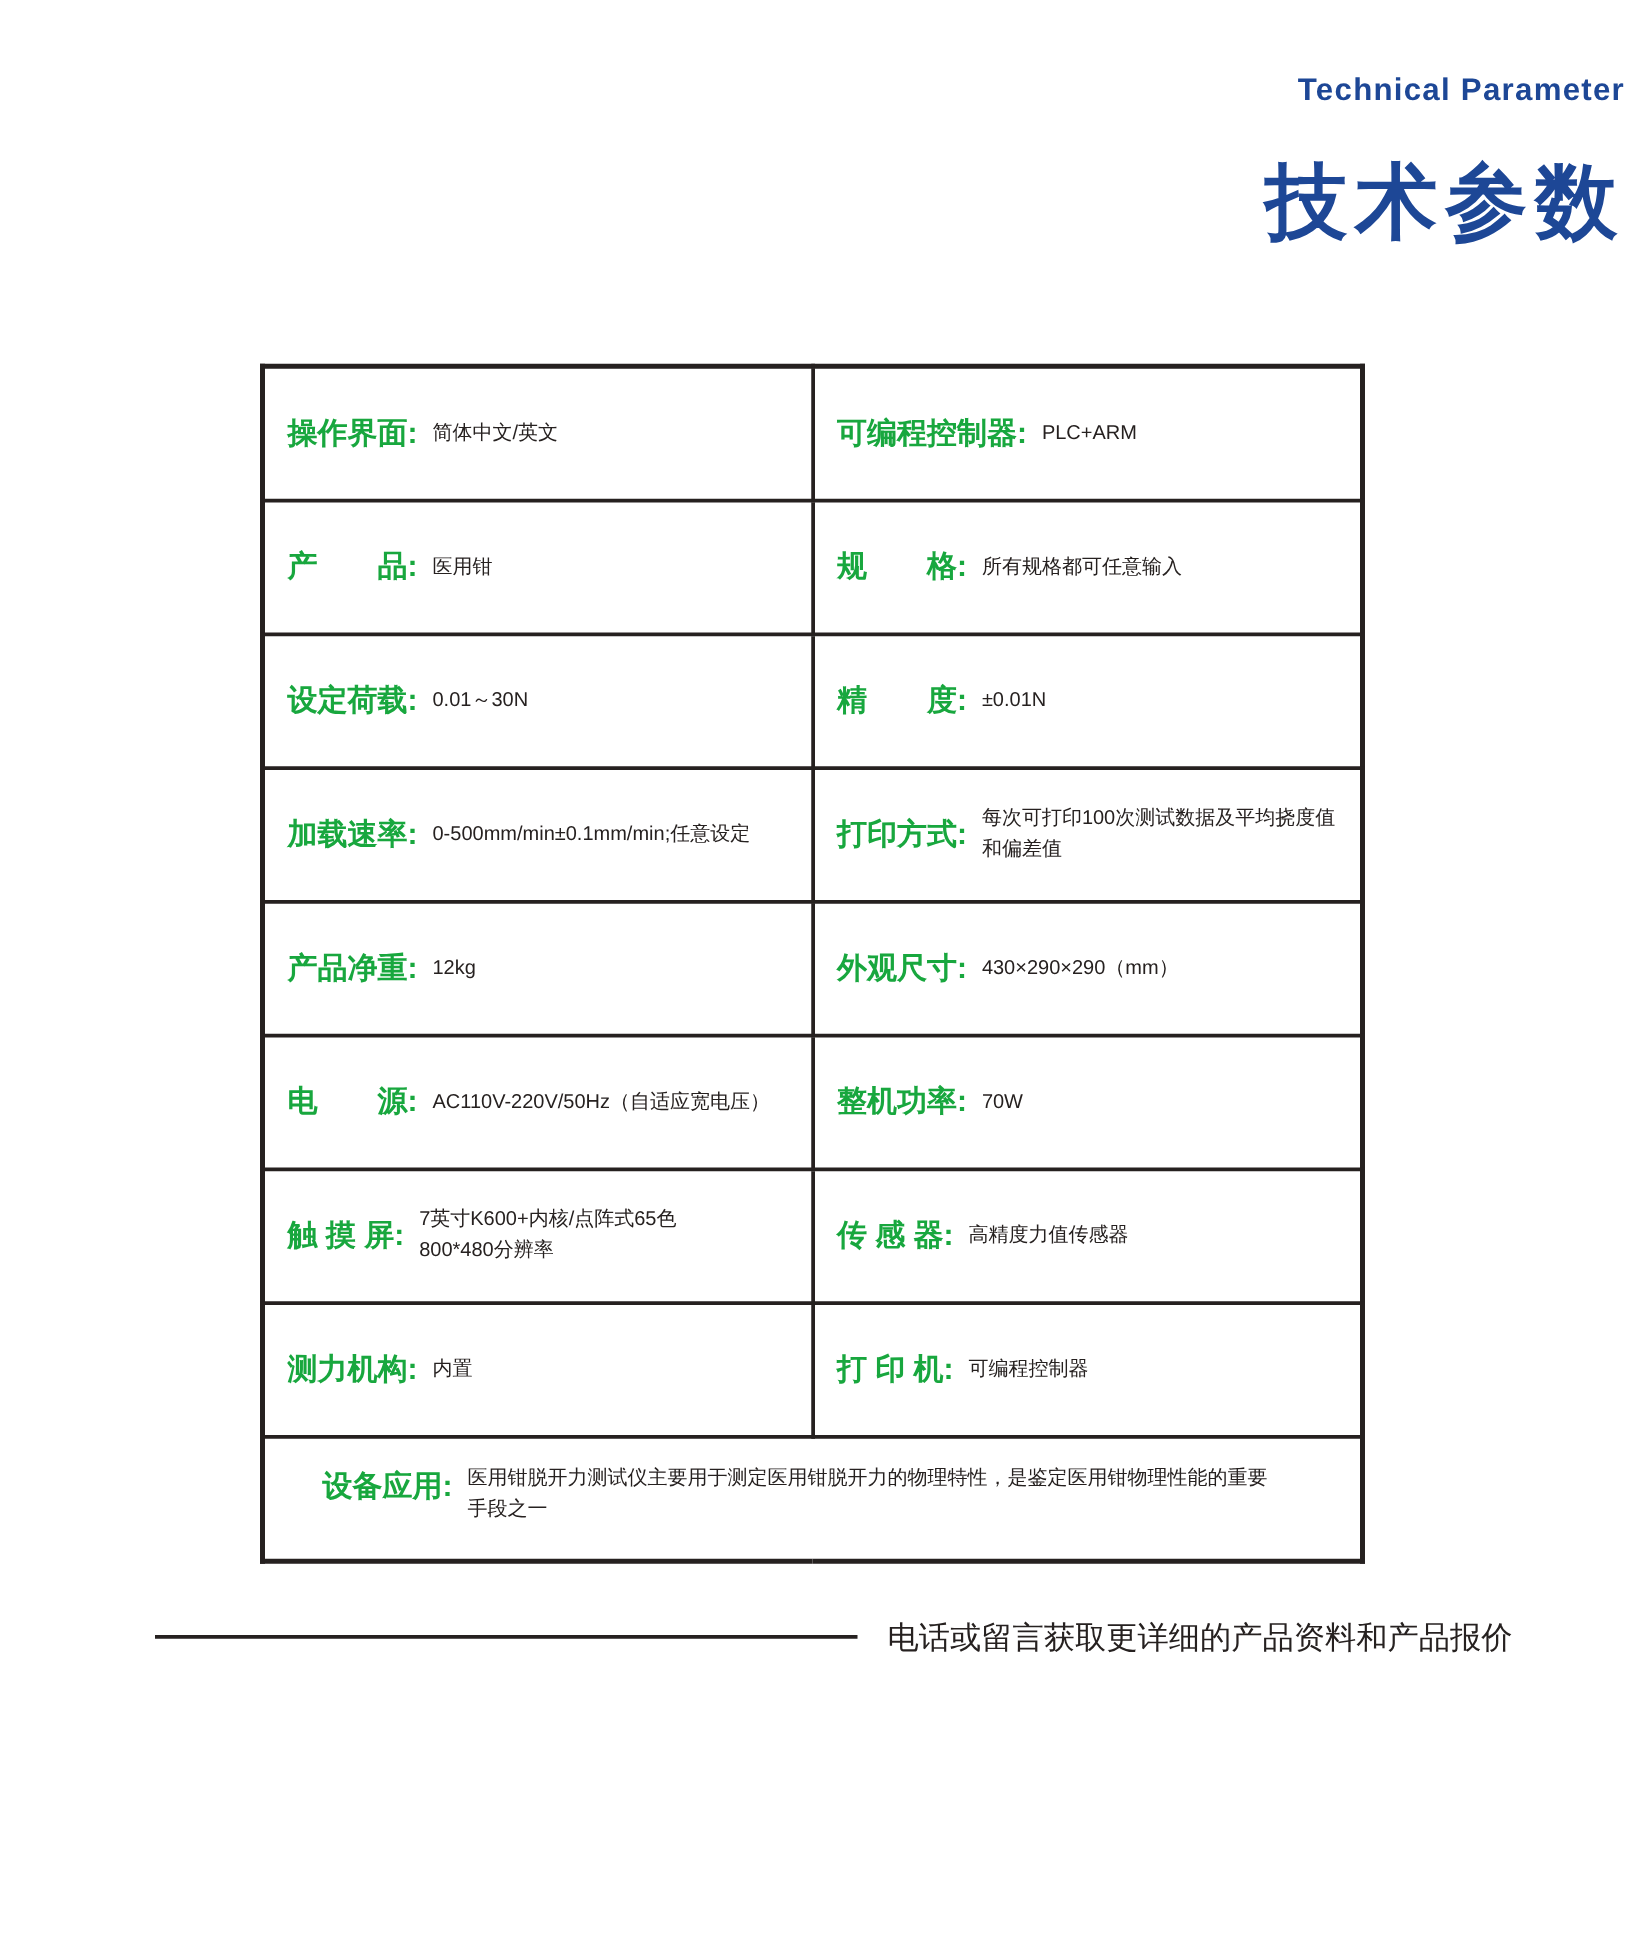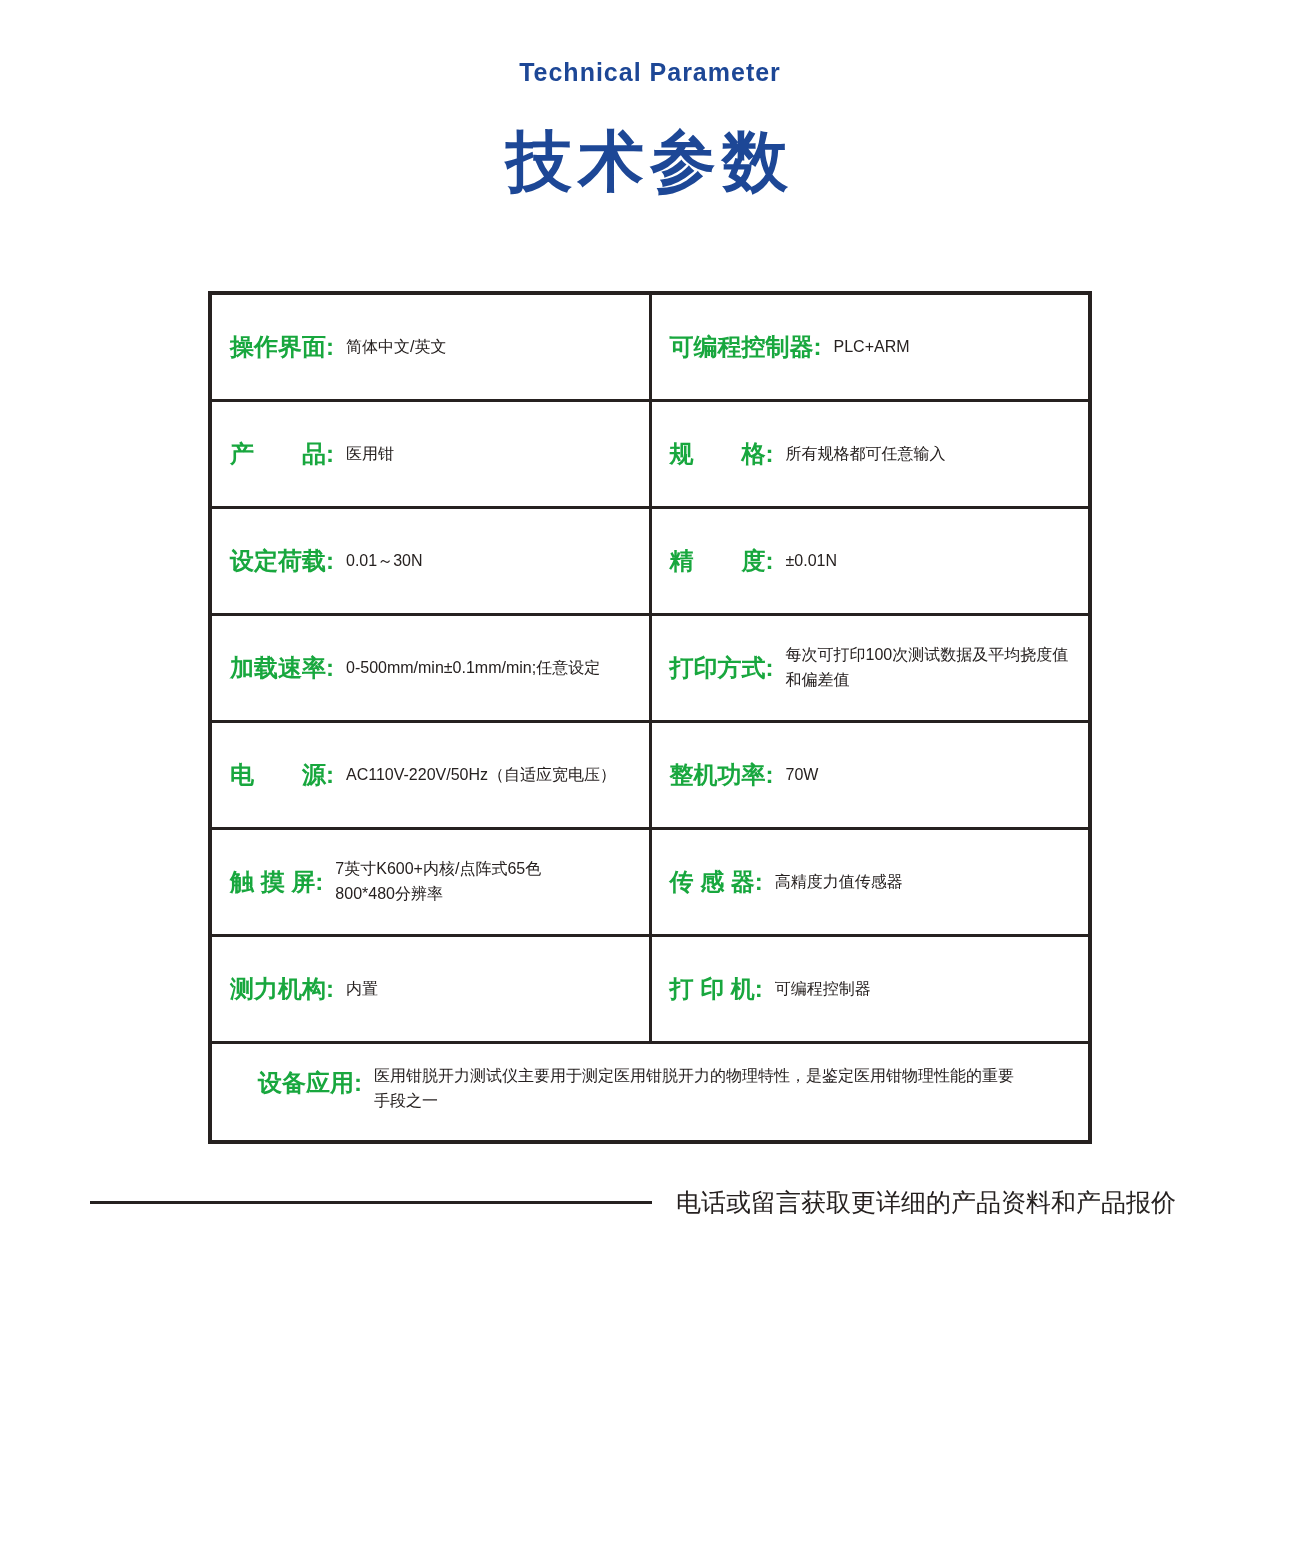--- a/index.html
+++ b/index.html
@@ -6,21 +6,21 @@
     --blue:#1d4796;
     --green:#18a73e;
     --ink:#262120;
   }
   html,body{margin:0;padding:0;background:#ffffff;}
   body{
     width:1300px;min-height:1562px;
     font-family:"Liberation Sans","DejaVu Sans",sans-serif;
     color:var(--ink);
   }
-  .header{text-align:center;padding-top:58px;}
+  .header{text-align:right;padding-top:58px;}
   .subtitle{
     color:var(--blue);font-size:25px;font-weight:bold;letter-spacing:1px;
   }
   .title{
     color:var(--blue);font-size:66px;font-weight:bold;
     margin:30px 0 0 0;letter-spacing:6px;
   }
   .spec-table{
     width:884px;margin:84px auto 0 auto;
     border-collapse:collapse;table-layout:fixed;
@@ -39,21 +39,21 @@
   .cell.full{min-height:96px;align-items:flex-start;padding-top:20px;margin-left:28px;}
   .label{
     color:var(--green);font-weight:bold;font-size:24px;
     white-space:pre;flex:0 0 auto;line-height:1.55;
   }
   .value{
     color:var(--ink);font-size:16px;white-space:pre-line;line-height:1.55;
   }
   .footer{
     width:1120px;margin:42px auto 0 auto;
-    display:flex;align-items:center;gap:24px;
+    display:flex;align-items:center;gap:24px;justify-content:flex-end;
   }
   .rule{height:3px;width:562px;background:var(--ink);flex:0 0 auto;}
   .note{color:var(--ink);font-size:25px;white-space:nowrap;}
 </style>
 </head>
 <body>
 
 <div class="header">
   <div class="subtitle">Technical Parameter</div>
   <h1 class="title">技术参数</h1>
@@ -114,20 +114,34 @@
           <div class="cell">
         <span class="label">打印方式:</span>
         <span class="value">每次可打印100次测试数据及平均挠度值
 和偏差值</span>
       </div>
         </td>
     </tr>
     <tr>
       <td>
           <div class="cell">
+        <span class="label">产品净重:</span>
+        <span class="value">12kg</span>
+      </div>
+        </td>
+      <td>
+          <div class="cell">
+        <span class="label">外观尺寸:</span>
+        <span class="value">430×290×290（mm）</span>
+      </div>
+        </td>
+    </tr>
+    <tr>
+      <td>
+          <div class="cell">
         <span class="label">电　　源:</span>
         <span class="value">AC110V-220V/50Hz（自适应宽电压）</span>
       </div>
         </td>
       <td>
           <div class="cell">
         <span class="label">整机功率:</span>
         <span class="value">70W</span>
       </div>
         </td>

